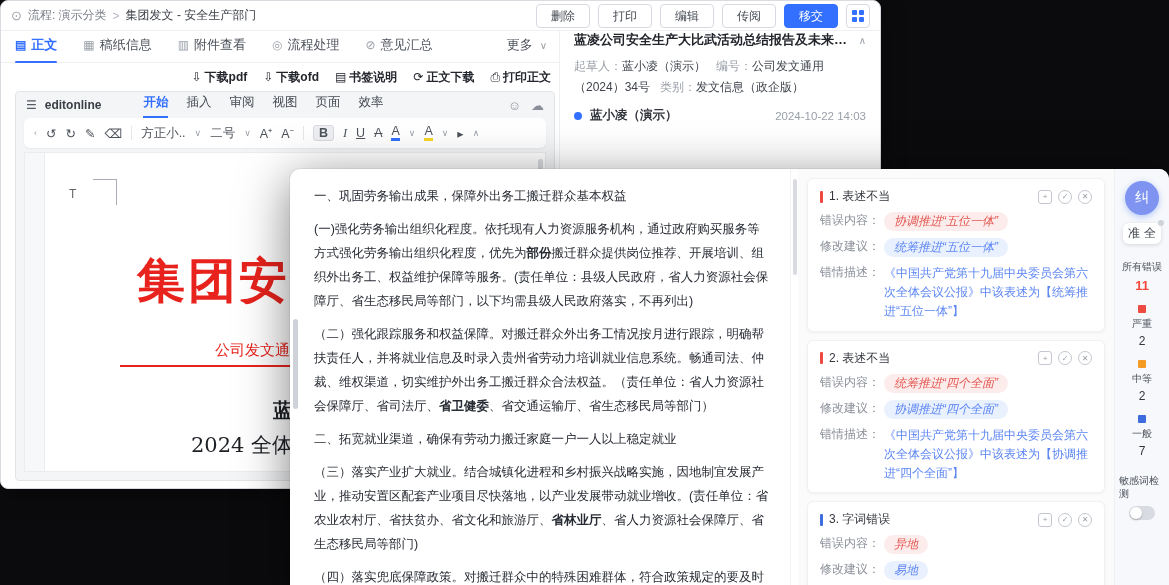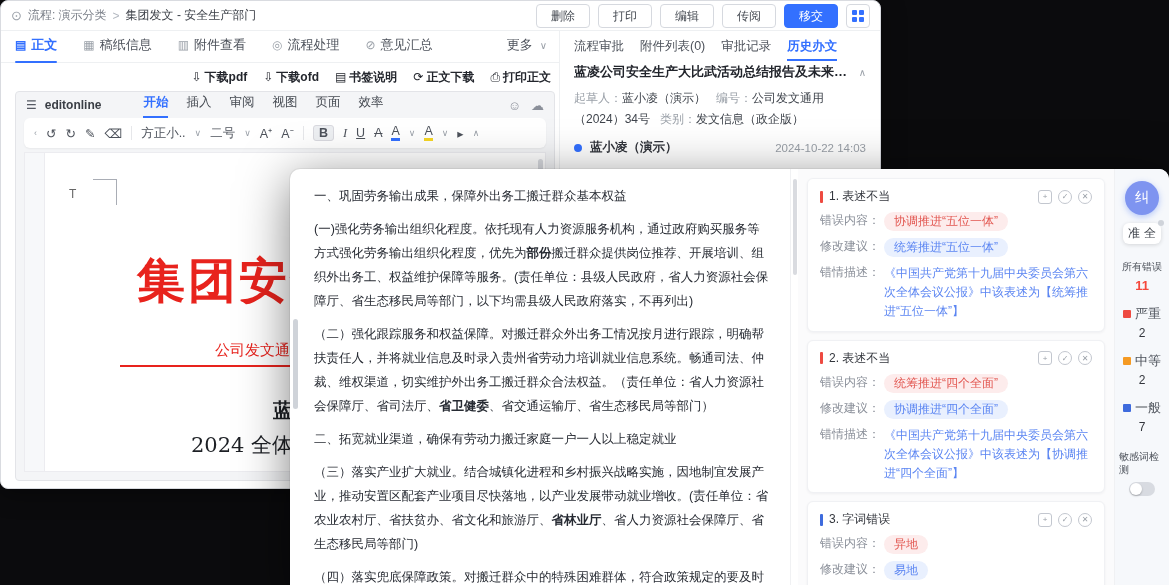--- a/index.html
+++ b/index.html
@@ -136,39 +136,39 @@
     margin-bottom:8px; box-shadow:0 1px 3px rgba(16,24,40,.05); }
   .ecard-head { display:flex; align-items:center; }
   .sev-bar { width:3px; height:12px; border-radius:1px; margin-right:6px; flex:none; }
   .ecard-title { font-size:12px; font-weight:400; color:#33363d; }
   .ecard-icons { margin-left:auto; display:flex; gap:6px; }
   .cicon { width:14px; height:14px; border:1px solid #c3c7cf; color:#9aa0a8; font-size:8px;
     display:flex; align-items:center; justify-content:center; cursor:pointer; flex:none; }
   .cicon.sq { border-radius:3px; } .cicon.cir { border-radius:50%; }
   .erow { display:flex; margin-top:7px; align-items:flex-start; }
   .elabel { width:64px; flex:none; font-size:12px; color:#8a8f99; }
-  .pill { font-size:12px; padding:1px 10px; border-radius:10px; }
+  .pill { font-size:12px; padding:1px 10px; border-radius:10px;font-style:italic; }
   .pill-red { background:#fdecec; color:#e25650; }
   .pill-blue { background:#e9f0fe; color:#5b85f2; }
   .edesc { font-size:12px; color:#5b85f2; line-height:1.6; flex:1; }
 
   .pf-rail { width:54px; background:#f6f8fb; display:flex; flex-direction:column;
     align-items:center; padding-top:12px; flex:none; }
   .fix-circle { width:34px; height:34px; border-radius:50%; background:#7e94f0; color:#fff;
     font-size:14px; display:flex; align-items:center; justify-content:center;
     box-shadow:0 2px 6px rgba(59,110,245,.35); cursor:pointer; }
   .mini-pill { margin-top:8px; background:#fff; border-radius:6px; padding:2px 5px;
     font-size:12px; color:#3f444c; display:flex; gap:4px; position:relative;
     box-shadow:0 1px 4px rgba(0,0,0,.14); cursor:pointer; }
   .mini-pill::after { content:""; position:absolute; right:-3px; top:-3px; width:6px;
     height:6px; border-radius:50%; background:#cfd3da; }
   .all-label { margin-top:16px; font-size:10px; color:#4d525b; }
   .all-count { margin-top:4px; font-size:13px; font-weight:700; color:#f5483b; }
   .stat { margin-top:12px; text-align:center; }
-  .stat-row { display:flex; align-items:center; gap:4px; font-size:13px; color:#4d525b; }
+  .stat-row { display:flex; align-items:center; gap:4px; font-size:10px; color:#4d525b;flex-direction:column; }
   .stat-sq { width:8px; height:8px; border-radius:1px; }
   .stat-count { margin-top:3px; font-size:12px; color:#33363d; }
   .sens-label { margin-top:16px; font-size:10px; color:#4d525b; width:46px;
     text-align:left; line-height:1.3; }
   .toggle { margin-top:6px; width:26px; height:14px; border-radius:7px; background:#d8dbe1;
     position:relative; cursor:pointer; }
   .toggle::after { content:""; position:absolute; left:1px; top:1px; width:12px; height:12px;
     border-radius:50%; background:#fff; box-shadow:0 1px 2px rgba(0,0,0,.25); }
 </style>
 </head>
@@ -302,26 +302,20 @@
           <div class="red-sub">公司发文通</div>
           <div class="red-line"></div>
           <div class="doc-name">蓝凌</div>
           <div class="doc-line3">2024 全体安</div>
           <div class="ed-scroll"></div>
         </div>
       </div>
     </div>
 
     <div class="right-col">
-      <div class="rp-tabs">
-        <span class="rp-tab">流程审批</span>
-        <span class="rp-tab">附件列表(0)</span>
-        <span class="rp-tab">审批记录</span>
-        <span class="rp-tab active">历史办文</span>
-      </div>
       <div class="rp-result">
         <div class="rp-title-row">
           <span class="rp-title">蓝凌公司安全生产大比武活动总结报告及未来规划</span>
           <span class="rp-collapse">∧</span>
         </div>
         <div class="rp-meta">
           <span class="ml">起草人：</span><span class="mv">蓝小凌（演示）</span><span class="ml">编号：</span><span class="mv">公司发文通用（2024）34号</span><span class="ml">类别：</span><span class="mv">发文信息（政企版）</span>
         </div>
         <div class="rp-step">
           <span class="radio"></span>

